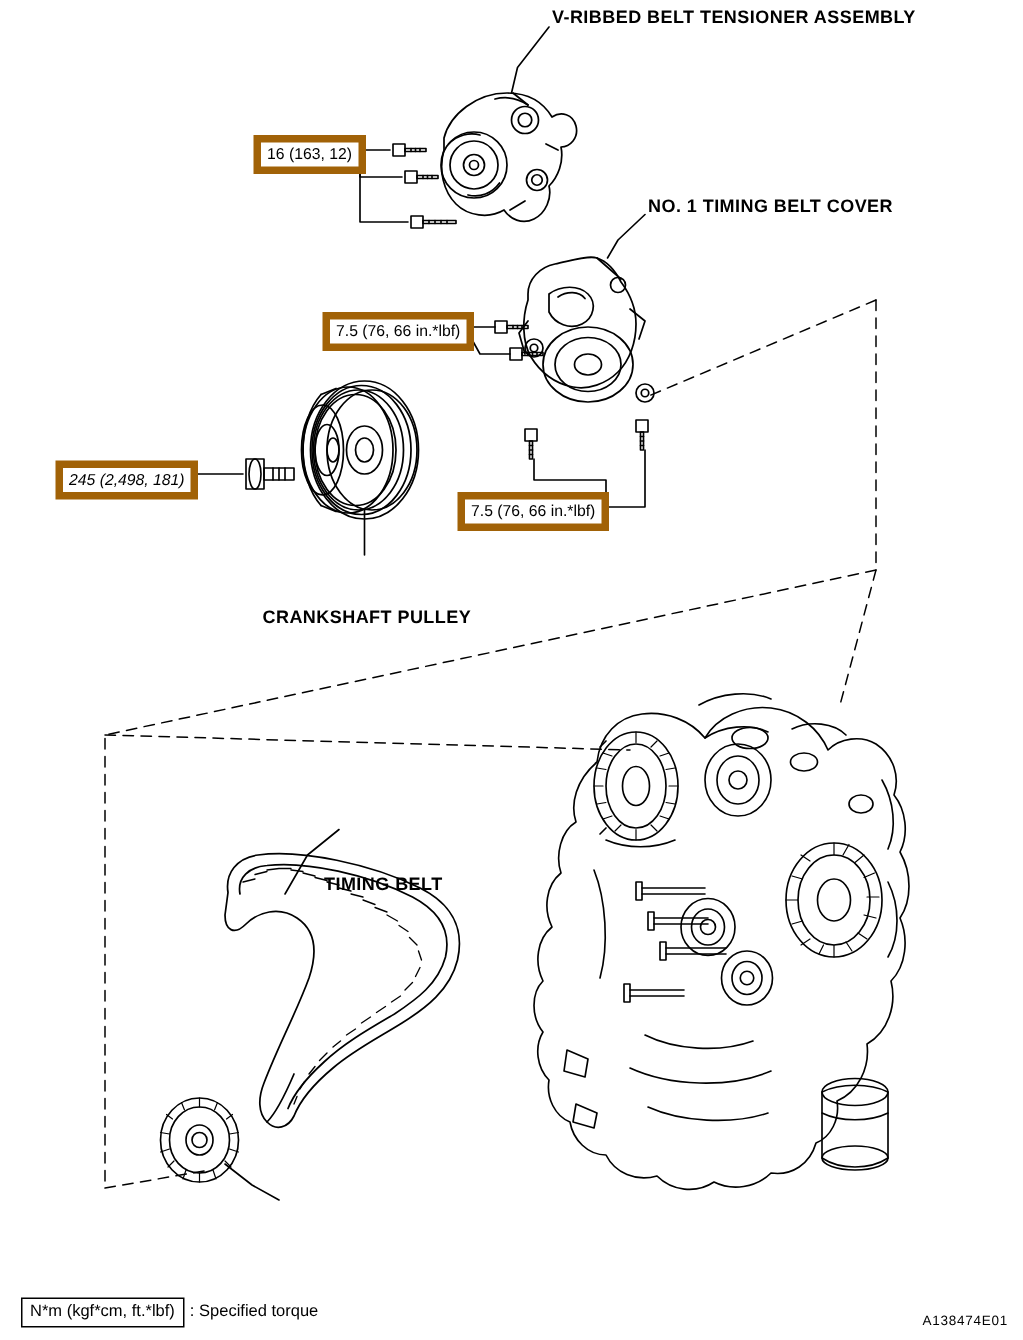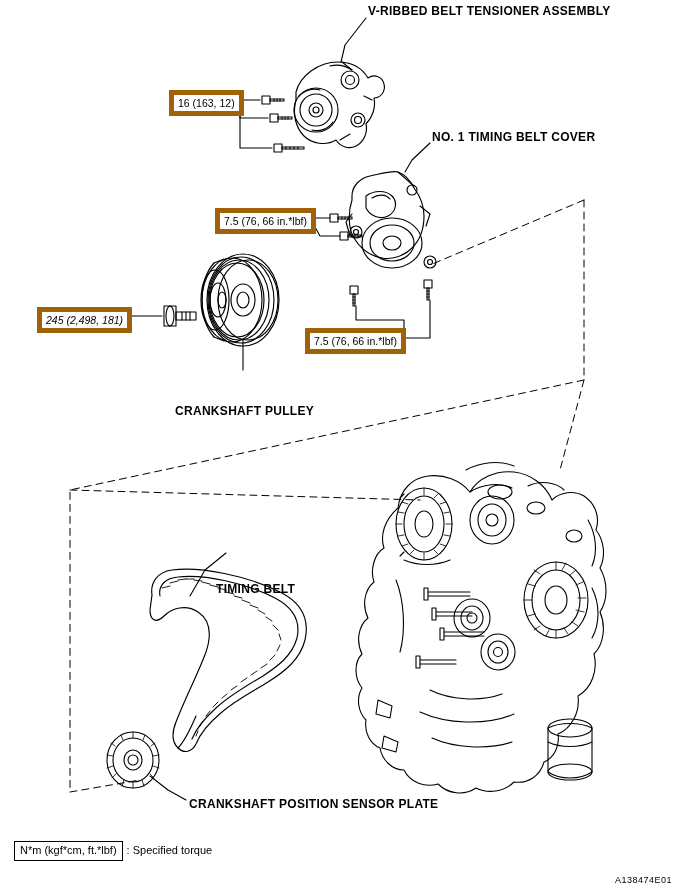--- a/index.html
+++ b/index.html
@@ -46,20 +46,21 @@
     border: 5px solid #a16207;
     background: #fff;
     padding: 2px 4px 2px 4px;
     color: #000;
   }
   .legend {
     position: absolute;
     font-size: 11px;
     white-space: nowrap;
     color: #000;
+    margin-top: 24px;
   }
   .legend-box {
     border: 1px solid #000;
     padding: 2px 5px 3px 5px;
     background: #fff;
     display: inline-block;
     font-size: 11px;
     line-height: 13px;
   }
   .legend-suffix {
@@ -362,21 +363,20 @@
   </svg>
 
   <div class="lbl bold" style="left:368px; top:5px;">V-RIBBED BELT TENSIONER ASSEMBLY</div>
 
   <div class="lbl bold" style="left:432px; top:131px;">NO. 1 TIMING BELT COVER</div>
 
   <div class="lbl bold" style="left:175px; top:375px;margin-top:30px;">CRANKSHAFT PULLEY</div>
 
   <div class="lbl bold" style="left:216px; top:546px;margin-top:37px;">TIMING BELT</div>
 
-  <div class="lbl bold" style="left:189px; top:798px;">CRANKSHAFT POSITION SENSOR PLATE</div>
 
   <div class="torque" style="left:169px; top:90px;">16 (163, 12)</div>
 
   <div class="torque" style="left:215px; top:208px;">7.5 (76, 66 in.*lbf)</div>
 
   <div class="torque" style="left:305px; top:328px;">7.5 (76, 66 in.*lbf)</div>
 
   <div class="torque" style="left:37px; top:307px;font-style:italic;">245 (2,498, 181)</div>
 
   <div class="legend" style="left:14px; top:841px;">

